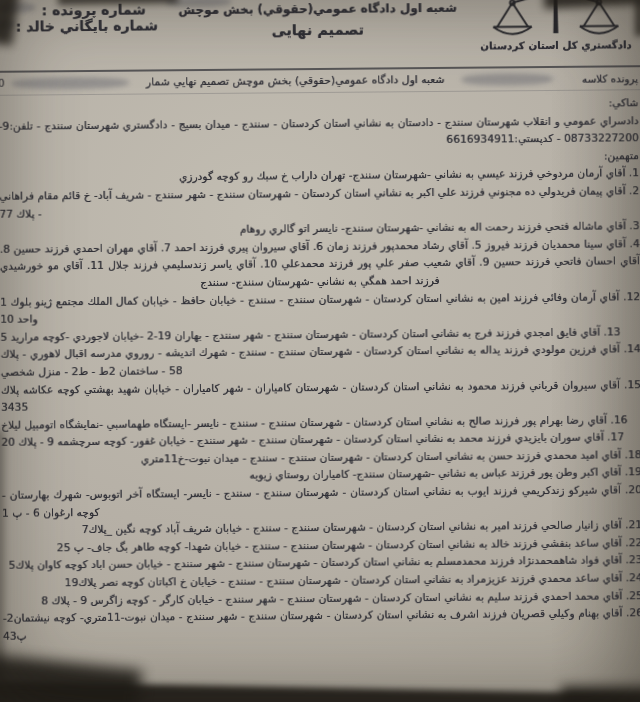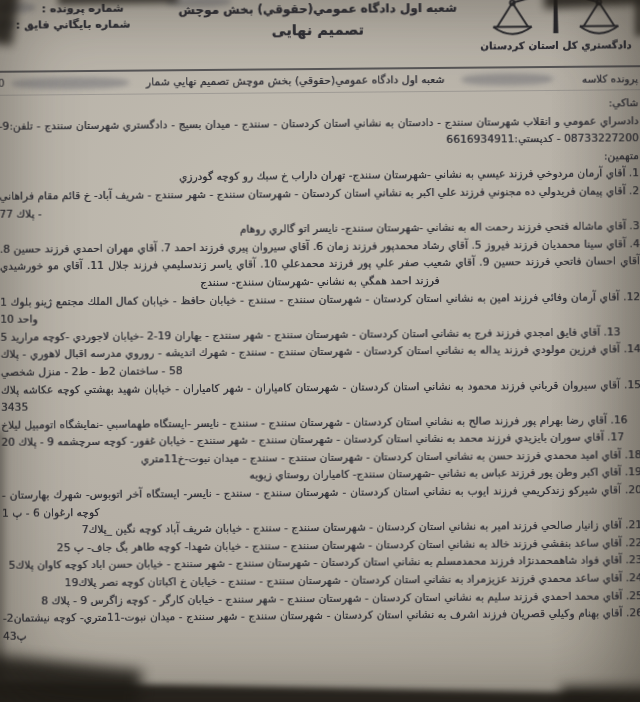--- a/index.html
+++ b/index.html
@@ -12,21 +12,21 @@
   .vignette{position:absolute;left:0;top:0;width:640px;height:702px;pointer-events:none;
          box-shadow:inset 0 0 80px rgba(40,36,28,.45);}
 
   
   .doc{position:absolute;left:-8px;top:-4px;width:656px;height:714px;
        transform:rotate(-0.5deg);transform-origin:50% 40%;
        color:#2e2e35;direction:rtl;filter:blur(0.3px);
        text-shadow:0 0 .6px rgba(46,46,53,.85);}
 
   .hdr{position:relative;height:72px;direction:ltr;}
-  .hdr-lbl{position:absolute;font-size:11px;font-weight:bold;direction:rtl;white-space:nowrap;}
+  .hdr-lbl{position:absolute;font-size:14px;font-weight:bold;direction:rtl;white-space:nowrap;}
   .lbl1{left:52px;top:4px;}
   .lbl2{left:26px;top:20px;}
   .hdr-center{position:absolute;left:50%;top:6px;transform:translateX(-50%);width:320px;
               text-align:center;direction:rtl;}
   .court-line{font-size:12px;font-weight:bold;}
   .final-line{font-size:14.5px;font-weight:bold;margin-top:6px;}
   .hdr-right{position:absolute;right:4px;top:-5px;width:172px;text-align:center;direction:rtl;}
   .hdr-right svg{display:block;margin:0 auto;}
   .justice-caption{font-size:10.3px;font-weight:bold;margin-top:1px;white-space:nowrap;}
 
@@ -72,21 +72,21 @@
 <body>
 
 <div class="stage">
   <div class="paper"></div>
   <div class="shade-right"></div>
 
   <div class="doc">
 
     <div class="hdr">
       <span class="hdr-lbl lbl1">شماره پرونده :</span>
-      <span class="hdr-lbl lbl2">شماره بايگاني فايق :</span>
+      <span class="hdr-lbl lbl2">شماره بايگاني خالد :</span>
       <div class="smudge sm-abs sm1"></div>
       <div class="smudge sm-abs sm2"></div>
       <div class="smudge sm-abs sm3"></div>
 
       <div class="hdr-center">
         <div class="court-line">شعبه اول دادگاه عمومي(حقوقي) بخش موچش</div>
         <div class="final-line">تصميم نهايی</div>
       </div>
 
       <div class="hdr-right">

